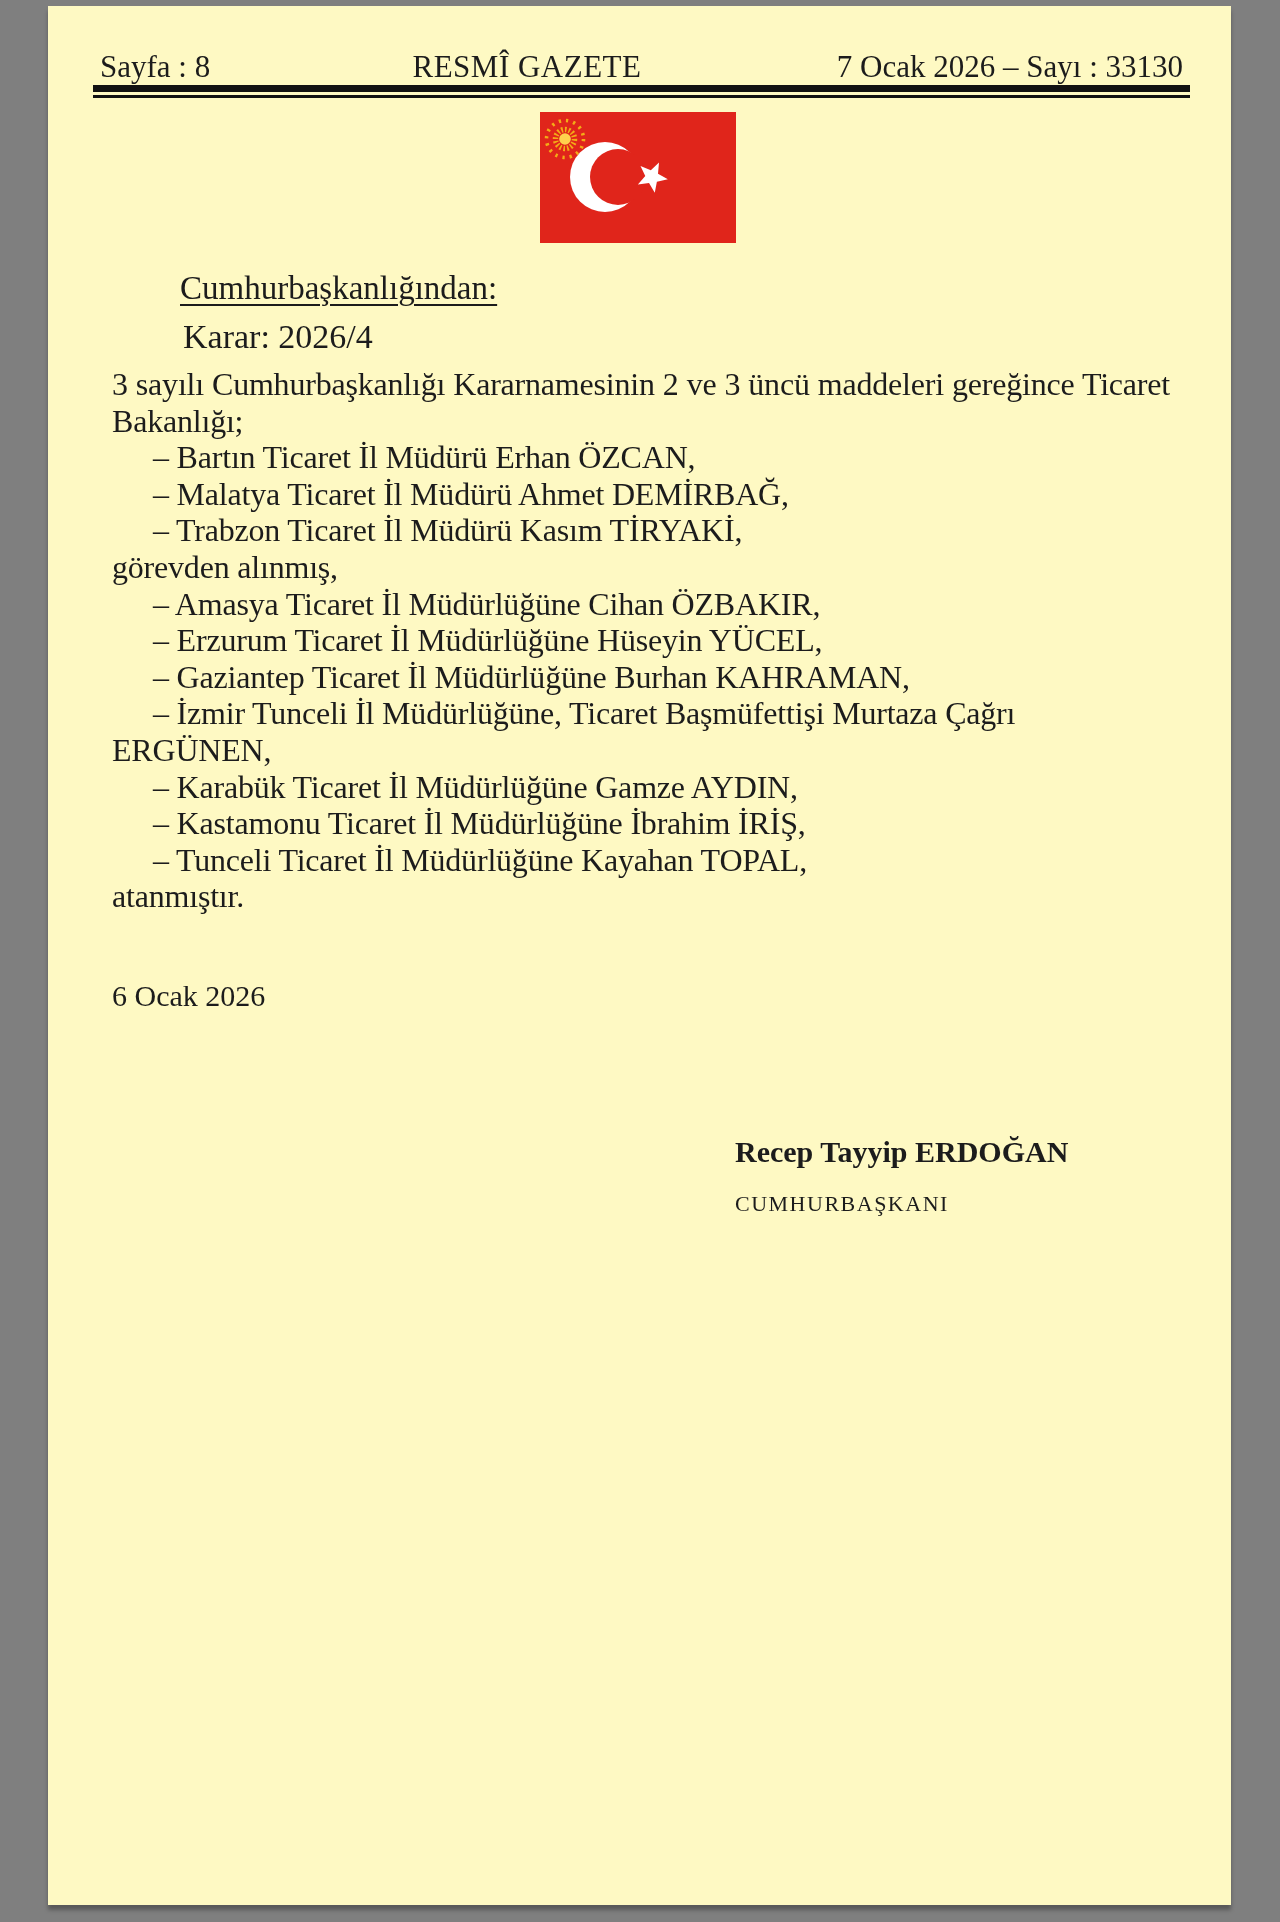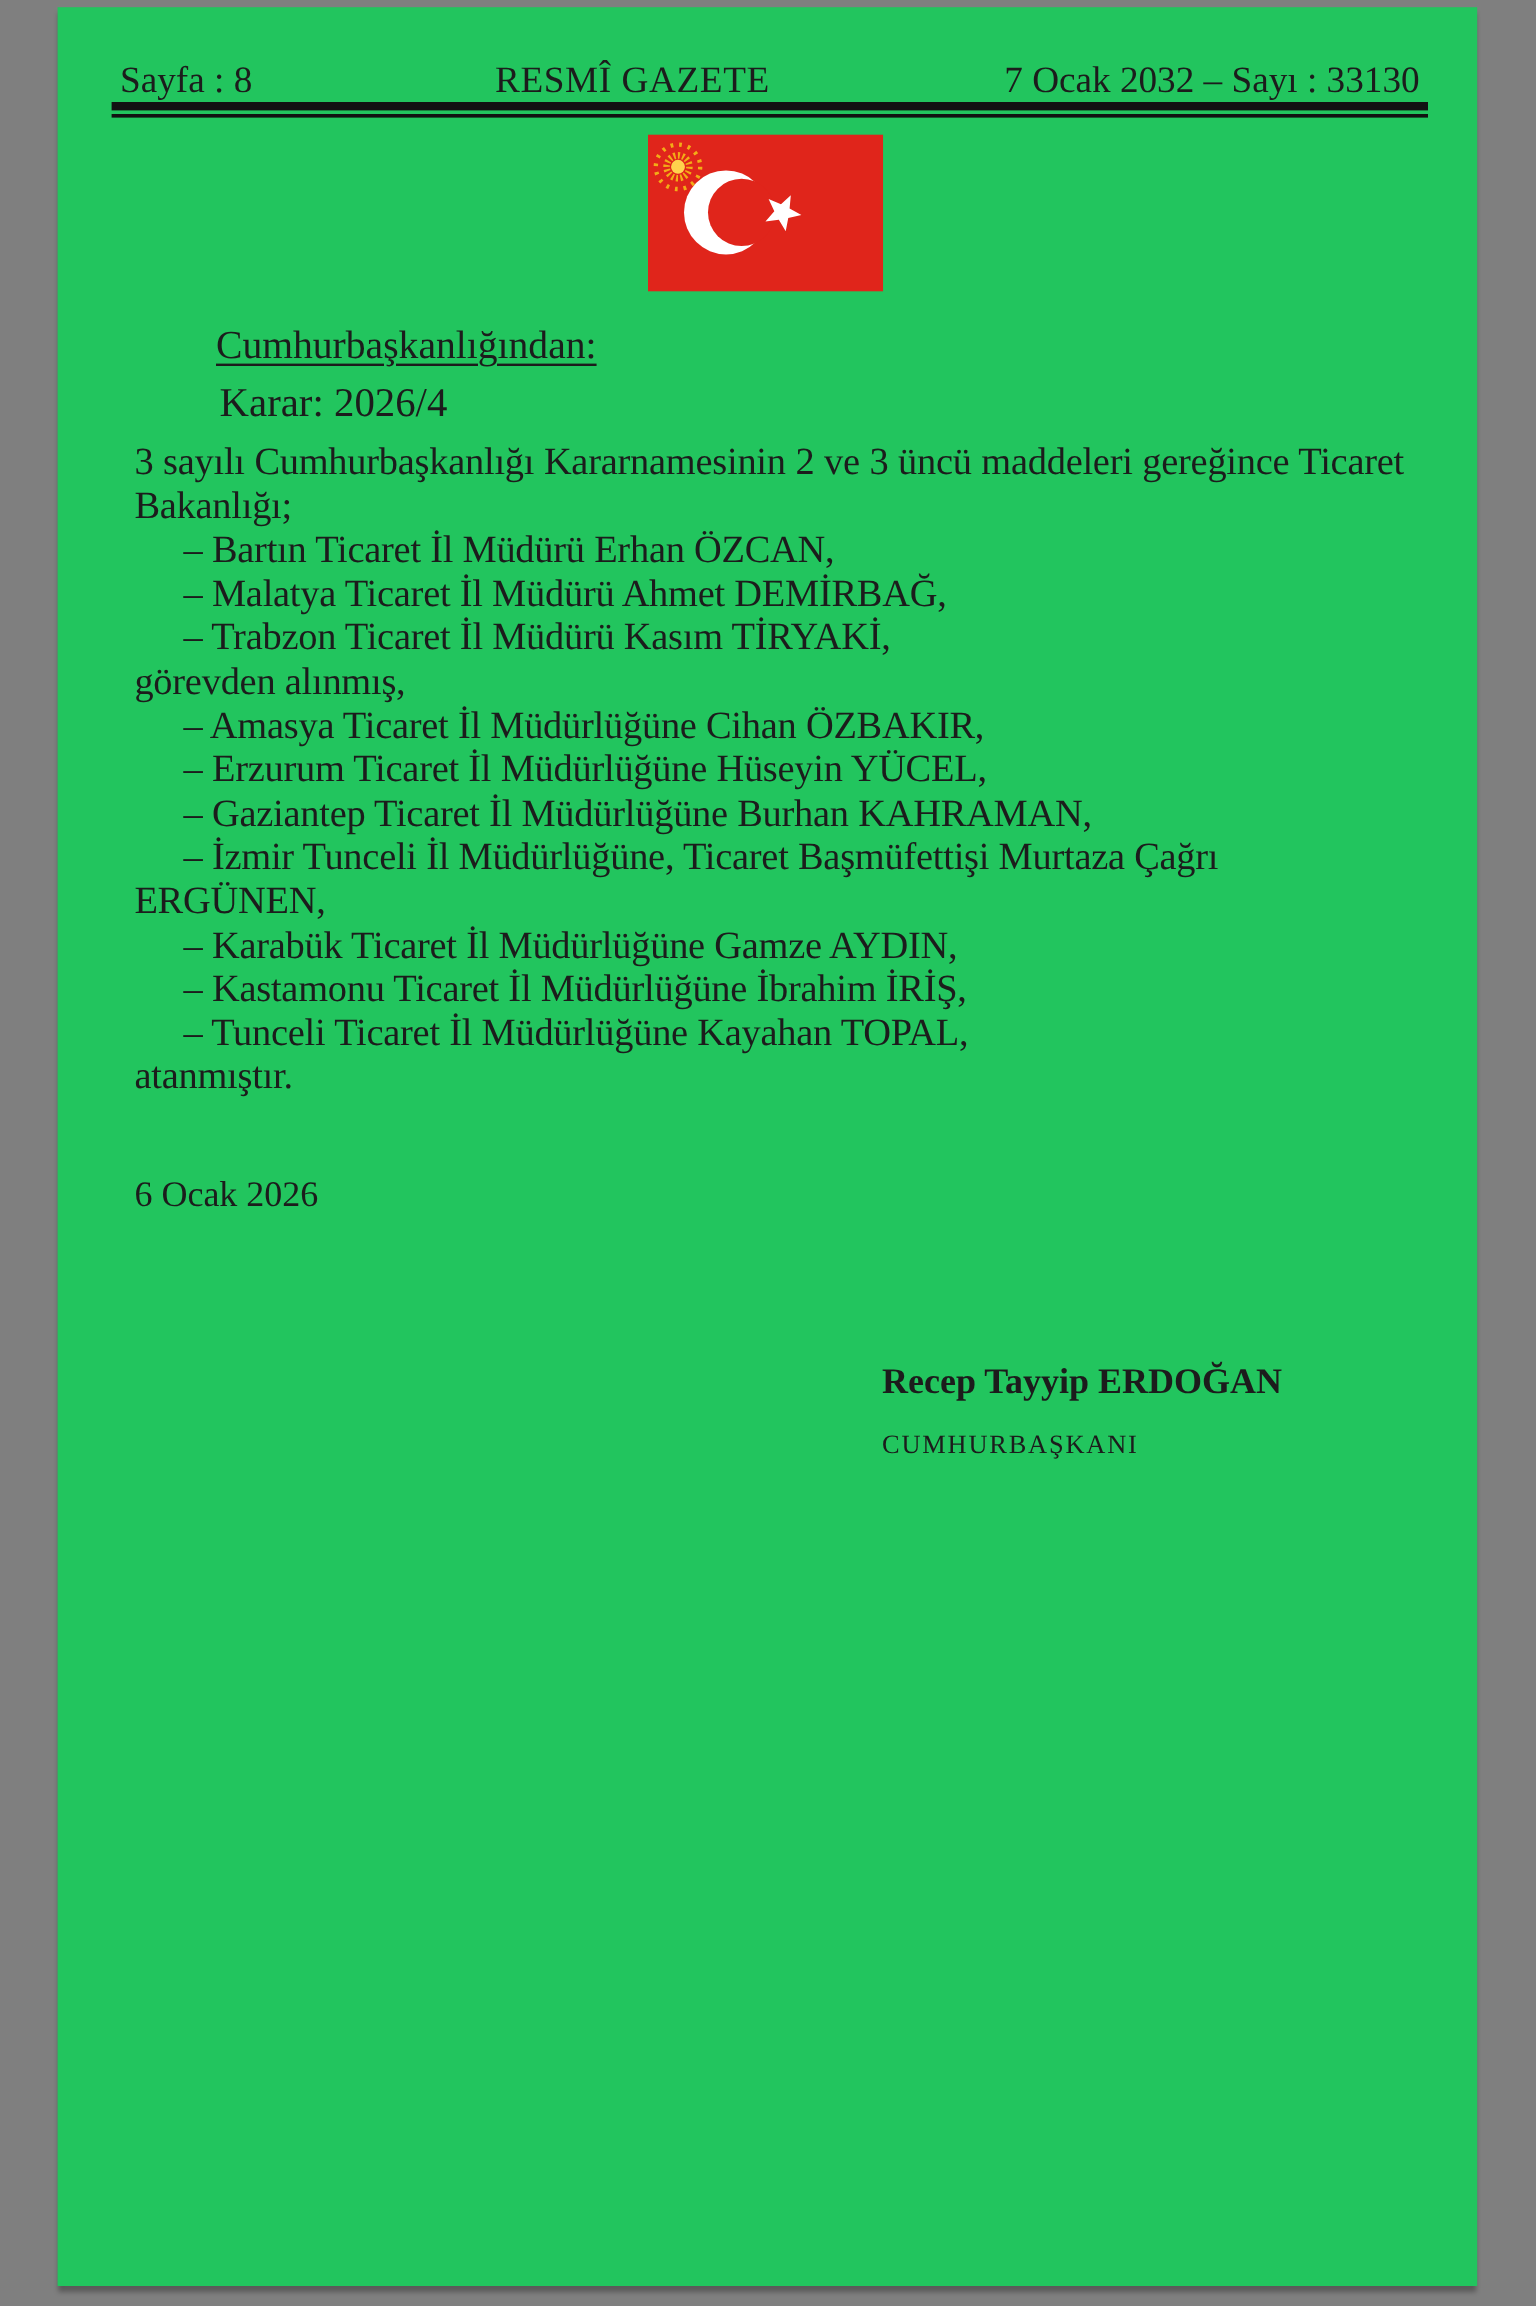--- a/index.html
+++ b/index.html
@@ -14,21 +14,21 @@
     font-family: "Liberation Serif", serif;
     color: #1c1c1c;
     overflow: hidden;
   }
   .page {
     position: absolute;
     left: 48px;
     top: 6px;
     width: 1183px;
     height: 1899px;
-    background: #22c55e;
+    background: #fef9c3;
     box-shadow: 0 5px 4px rgba(0,0,0,0.30);
   }
   .hdr {
     position: absolute;
     top: 42px;
     font-size: 31px;
     line-height: 38px;
     white-space: nowrap;
   }
   .hdr-left   { left: 52px; }
@@ -114,21 +114,21 @@
     white-space: nowrap;
   }
 </style>
 </head>
 <body>
 
 <div class="page">
 
   <div class="hdr hdr-left">Sayfa : 8</div>
   <div class="hdr hdr-center">RESMÎ GAZETE</div>
-  <div class="hdr hdr-right">7 Ocak 2032 – Sayı : 33130</div>
+  <div class="hdr hdr-right">7 Ocak 2026 – Sayı : 33130</div>
 
   <div class="rule"></div>
 
   <svg class="flag" viewBox="0 0 196 131" xmlns="http://www.w3.org/2000/svg">
     <rect x="0" y="0" width="196" height="131" fill="#e0251b"></rect>
     <g transform="translate(25,27)">
       <circle r="18.5" fill="none" stroke-width="3.6" stroke-dasharray="2.3,5" stroke="#f3ac17"></circle>
       <circle r="9.5" fill="none" stroke-width="5.5" stroke-dasharray="1.7,2" stroke="#f3ac17"></circle>
       <circle r="5.8" fill="#ffd24d"></circle>
     </g>

